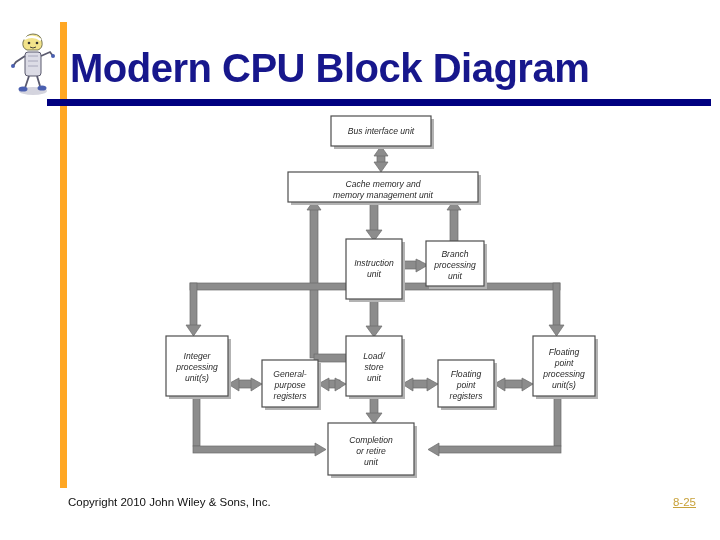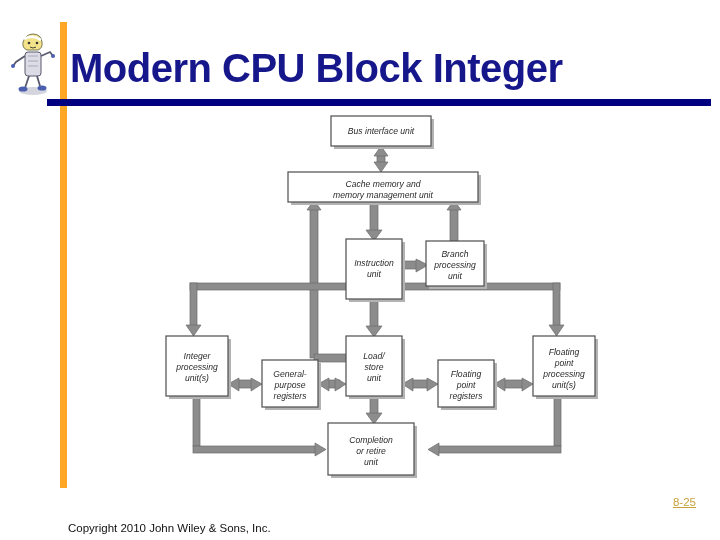--- a/index.html
+++ b/index.html
@@ -48,21 +48,21 @@
     fill:#2b2b2b;
     font-family:"Liberation Sans", sans-serif;
     font-size:8.6px;
     text-anchor:middle;
   }
   .conn{fill:#8c8c8c;stroke:#6b6b6b;stroke-width:0.7;}
 
   
   .footer-copy{
     position:absolute;left:68px;top:496px;
-    font-size:11.5px;color:#111111;white-space:nowrap;margin-top:26px;
+    font-size:11.5px;color:#111111;white-space:nowrap;
   }
   .footer-page{
     position:absolute;right:24px;top:496px;
     font-size:11.5px;color:#C8A23C;white-space:nowrap;text-decoration:underline;
   }
 </style>
 </head>
 <body>
 
 <div id="slide">
@@ -82,21 +82,21 @@
       <circle cx="3" cy="36" r="2" fill="#4a5fb0"></circle>
       <circle cx="43" cy="26" r="2" fill="#4a5fb0"></circle>
       <path d="M19 46 L15 58 M27 46 L30 56" fill="none" stroke="#5a5a6e" stroke-width="1.8"></path>
       <ellipse cx="13" cy="59" rx="4.5" ry="2.6" fill="#4a5fb0"></ellipse>
       <ellipse cx="32" cy="58" rx="4.5" ry="2.6" fill="#4a5fb0"></ellipse>
     </svg>
   </div>
 
   <div class="accent-bar"></div>
 
-  <div class="title">Modern CPU Block Integer</div>
+  <div class="title">Modern CPU Block Diagram</div>
 
   <div class="rule"></div>
 
   <div class="diagram">
     <svg viewBox="0 0 480 380" xmlns="http://www.w3.org/2000/svg">
       <defs>
         <marker id="ah-down" markerWidth="9" markerHeight="9" refX="4.5" refY="8" orient="auto">
           <path d="M0 0 L9 0 L4.5 9 z" fill="#8c8c8c" stroke="#6b6b6b" stroke-width="0.6"></path>
         </marker>
       </defs>

